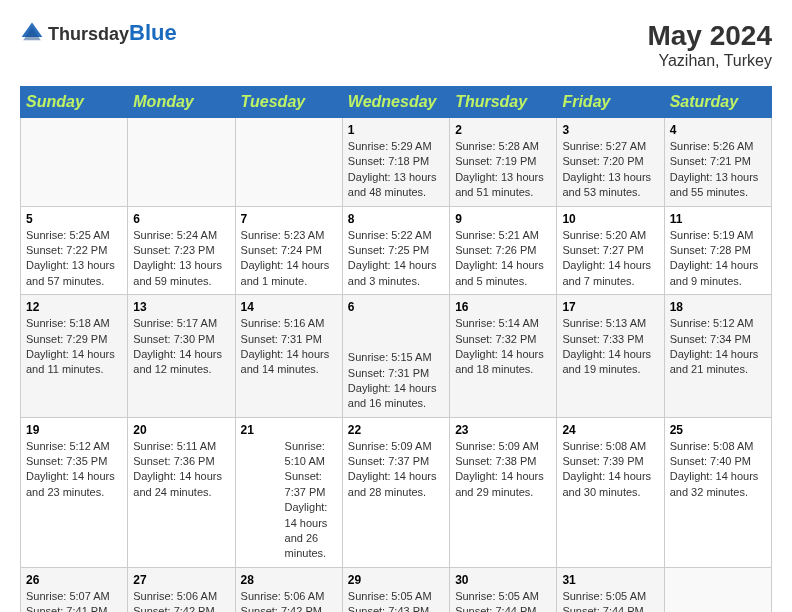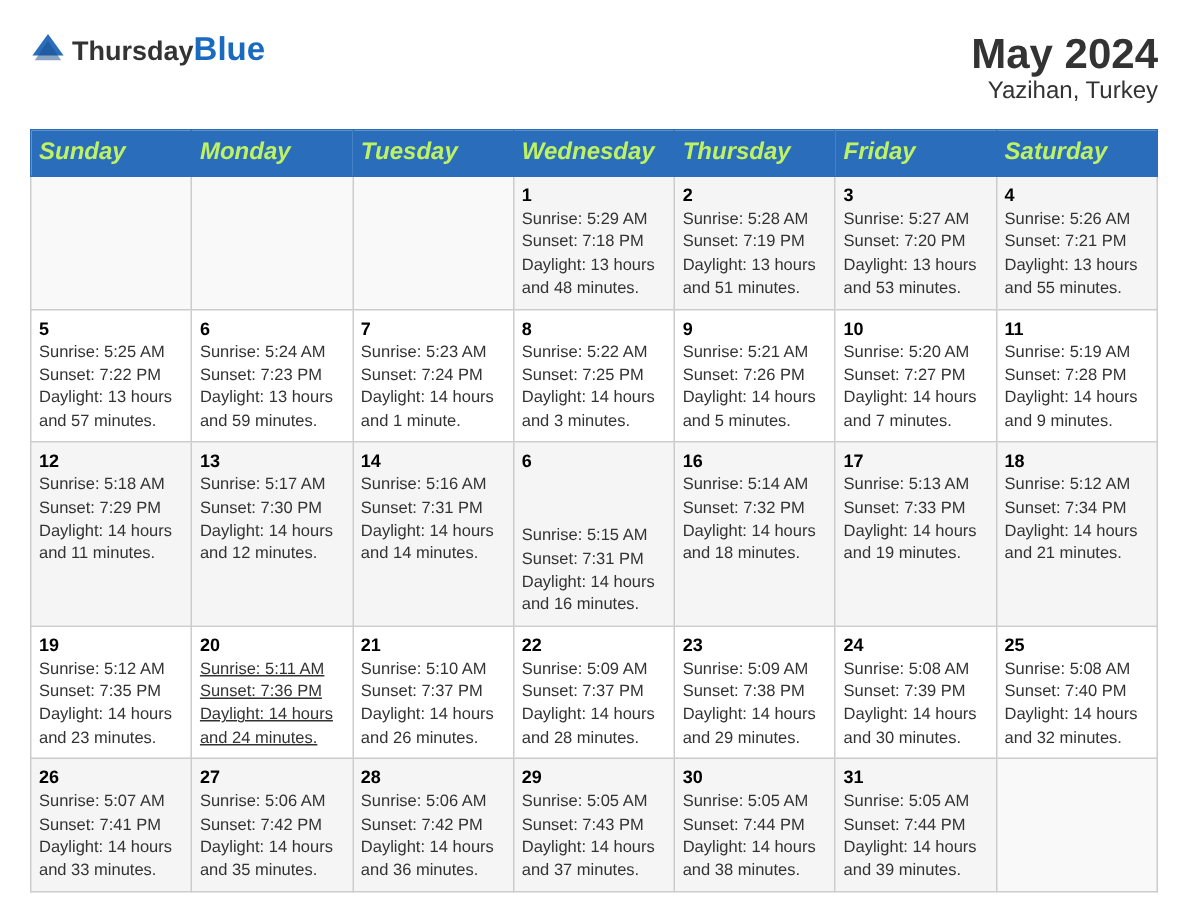--- a/index.html
+++ b/index.html
@@ -260,28 +260,28 @@
       <tr>
         <td>
           <span class="day-number">19</span>
           <div class="day-info" style="white-space: pre-line;">Sunrise: 5:12 AM
 Sunset: 7:35 PM
 Daylight: 14 hours
 and 23 minutes.</div>
         </td>
         <td>
           <span class="day-number">20</span>
-          <div class="day-info" style="white-space: pre-line; text-decoration: underline;">Sunrise: 5:11 AM
+          <div class="day-info" style="white-space: pre-line;">Sunrise: 5:11 AM
 Sunset: 7:36 PM
 Daylight: 14 hours
 and 24 minutes.</div>
         </td>
         <td>
           <span class="day-number">21</span>
-          <div class="day-info" style="white-space: pre-line;">Sunrise: 5:10 AM
+          <div class="day-info" style="white-space: pre-line; margin-left: 44px;">Sunrise: 5:10 AM
 Sunset: 7:37 PM
 Daylight: 14 hours
 and 26 minutes.</div>
         </td>
         <td>
           <span class="day-number">22</span>
           <div class="day-info" style="white-space: pre-line;">Sunrise: 5:09 AM
 Sunset: 7:37 PM
 Daylight: 14 hours
 and 28 minutes.</div>

